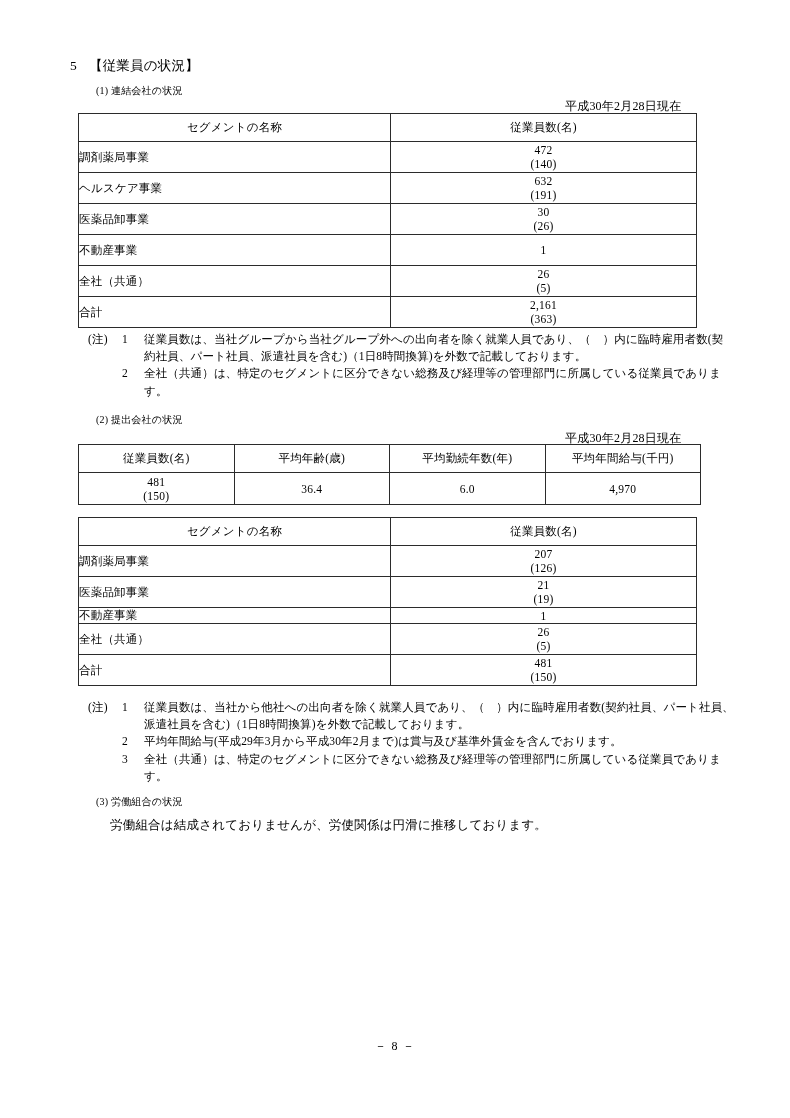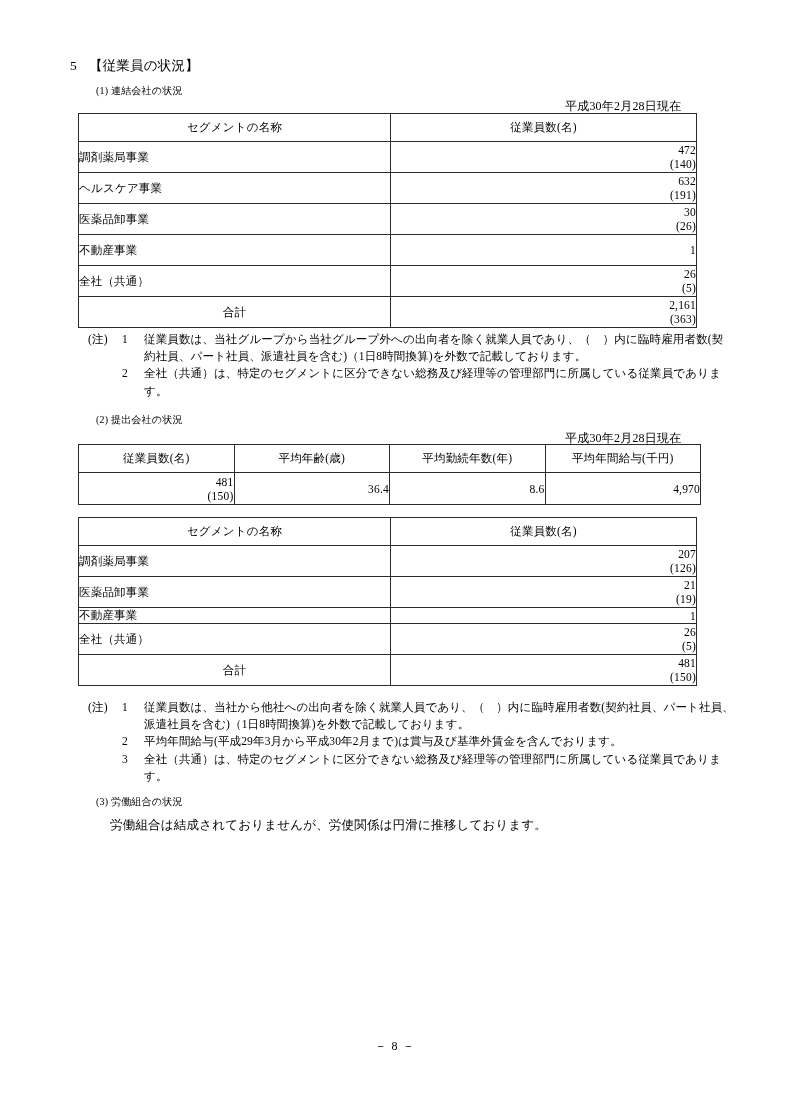--- a/index.html
+++ b/index.html
@@ -82,26 +82,26 @@
     letter-spacing: 0.2px;
     margin-top: 29px;
   }
   .lcell {
     text-align: left;
     padding-left: 7px;
     font-size: 11.5px;
     letter-spacing: 0.2px;
   }
   .ccell {
+    text-align: left;
+    font-size: 11.5px;
+    letter-spacing: 0.2px;
+  }
+  .ncell {
     text-align: center;
-    font-size: 11.5px;
-    letter-spacing: 0.2px;
-  }
-  .ncell {
-    text-align: right;
     padding-right: 9px;
     font-size: 11.5px;
     line-height: 14px;
     letter-spacing: 0.2px;
   }
   .ncell .sub {
     display: block;
   }
   .ncell.single {
     line-height: 14px;
@@ -265,21 +265,21 @@
         <td class="hcell">平均年齢(歳)</td>
         <td class="hcell">平均勤続年数(年)</td>
         <td class="hcell">平均年間給与(千円)</td>
       </tr>
       <tr class="data">
         <td class="ncell">
           <span>481</span>
           <span class="sub">(150)</span>
         </td>
         <td class="ncell single">36.4</td>
-        <td class="ncell single">8.6</td>
+        <td class="ncell single">6.0</td>
         <td class="ncell single">4,970</td>
       </tr>
     </tbody>
   </table>
 
   <table class="doc" id="table-company-segments">
     <colgroup>
       <col class="col-name">
       <col class="col-count">
     </colgroup>

